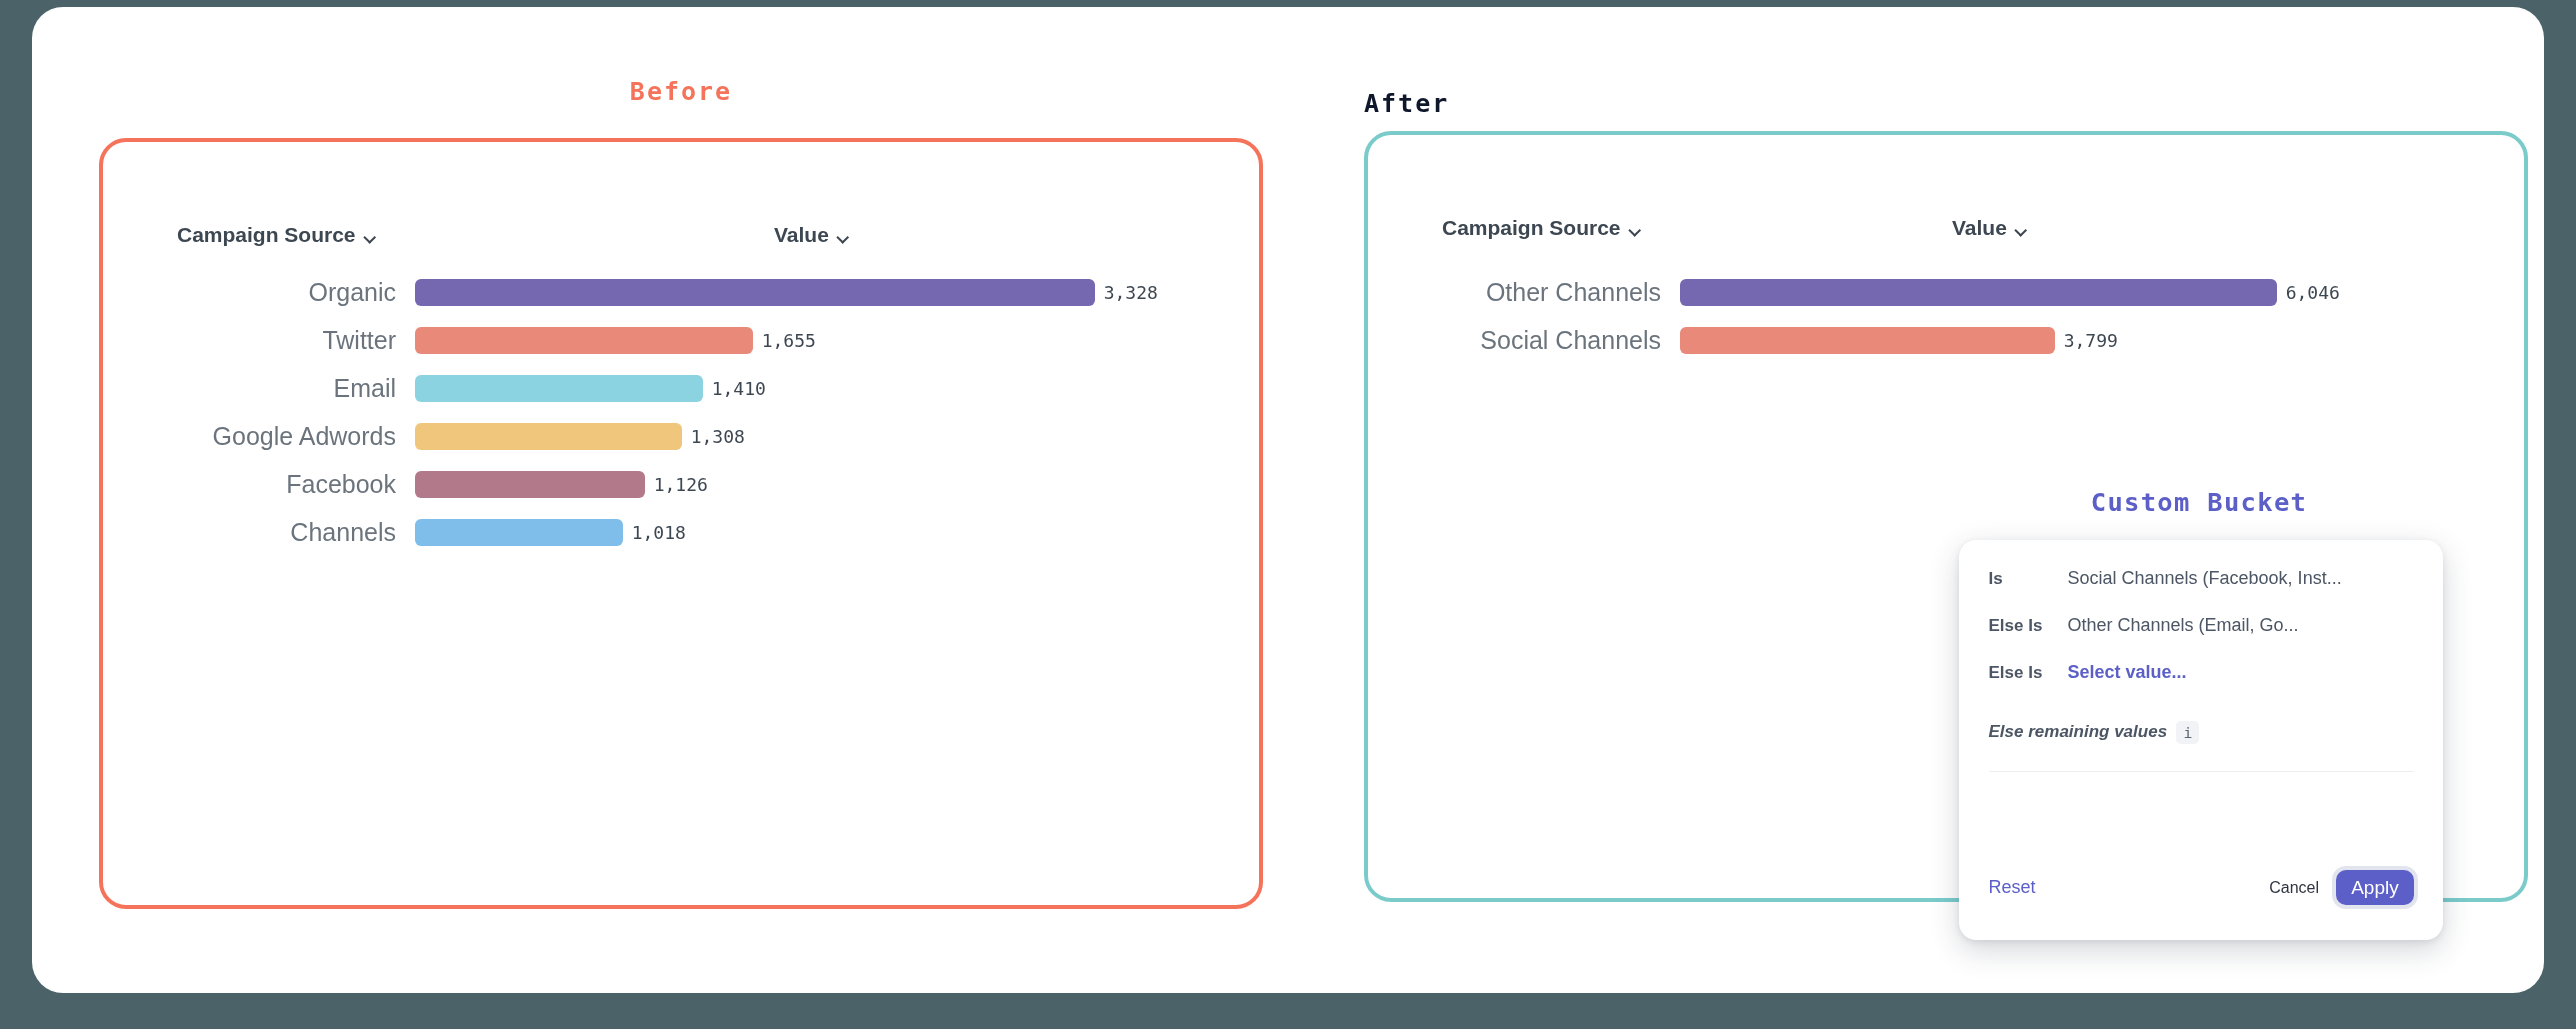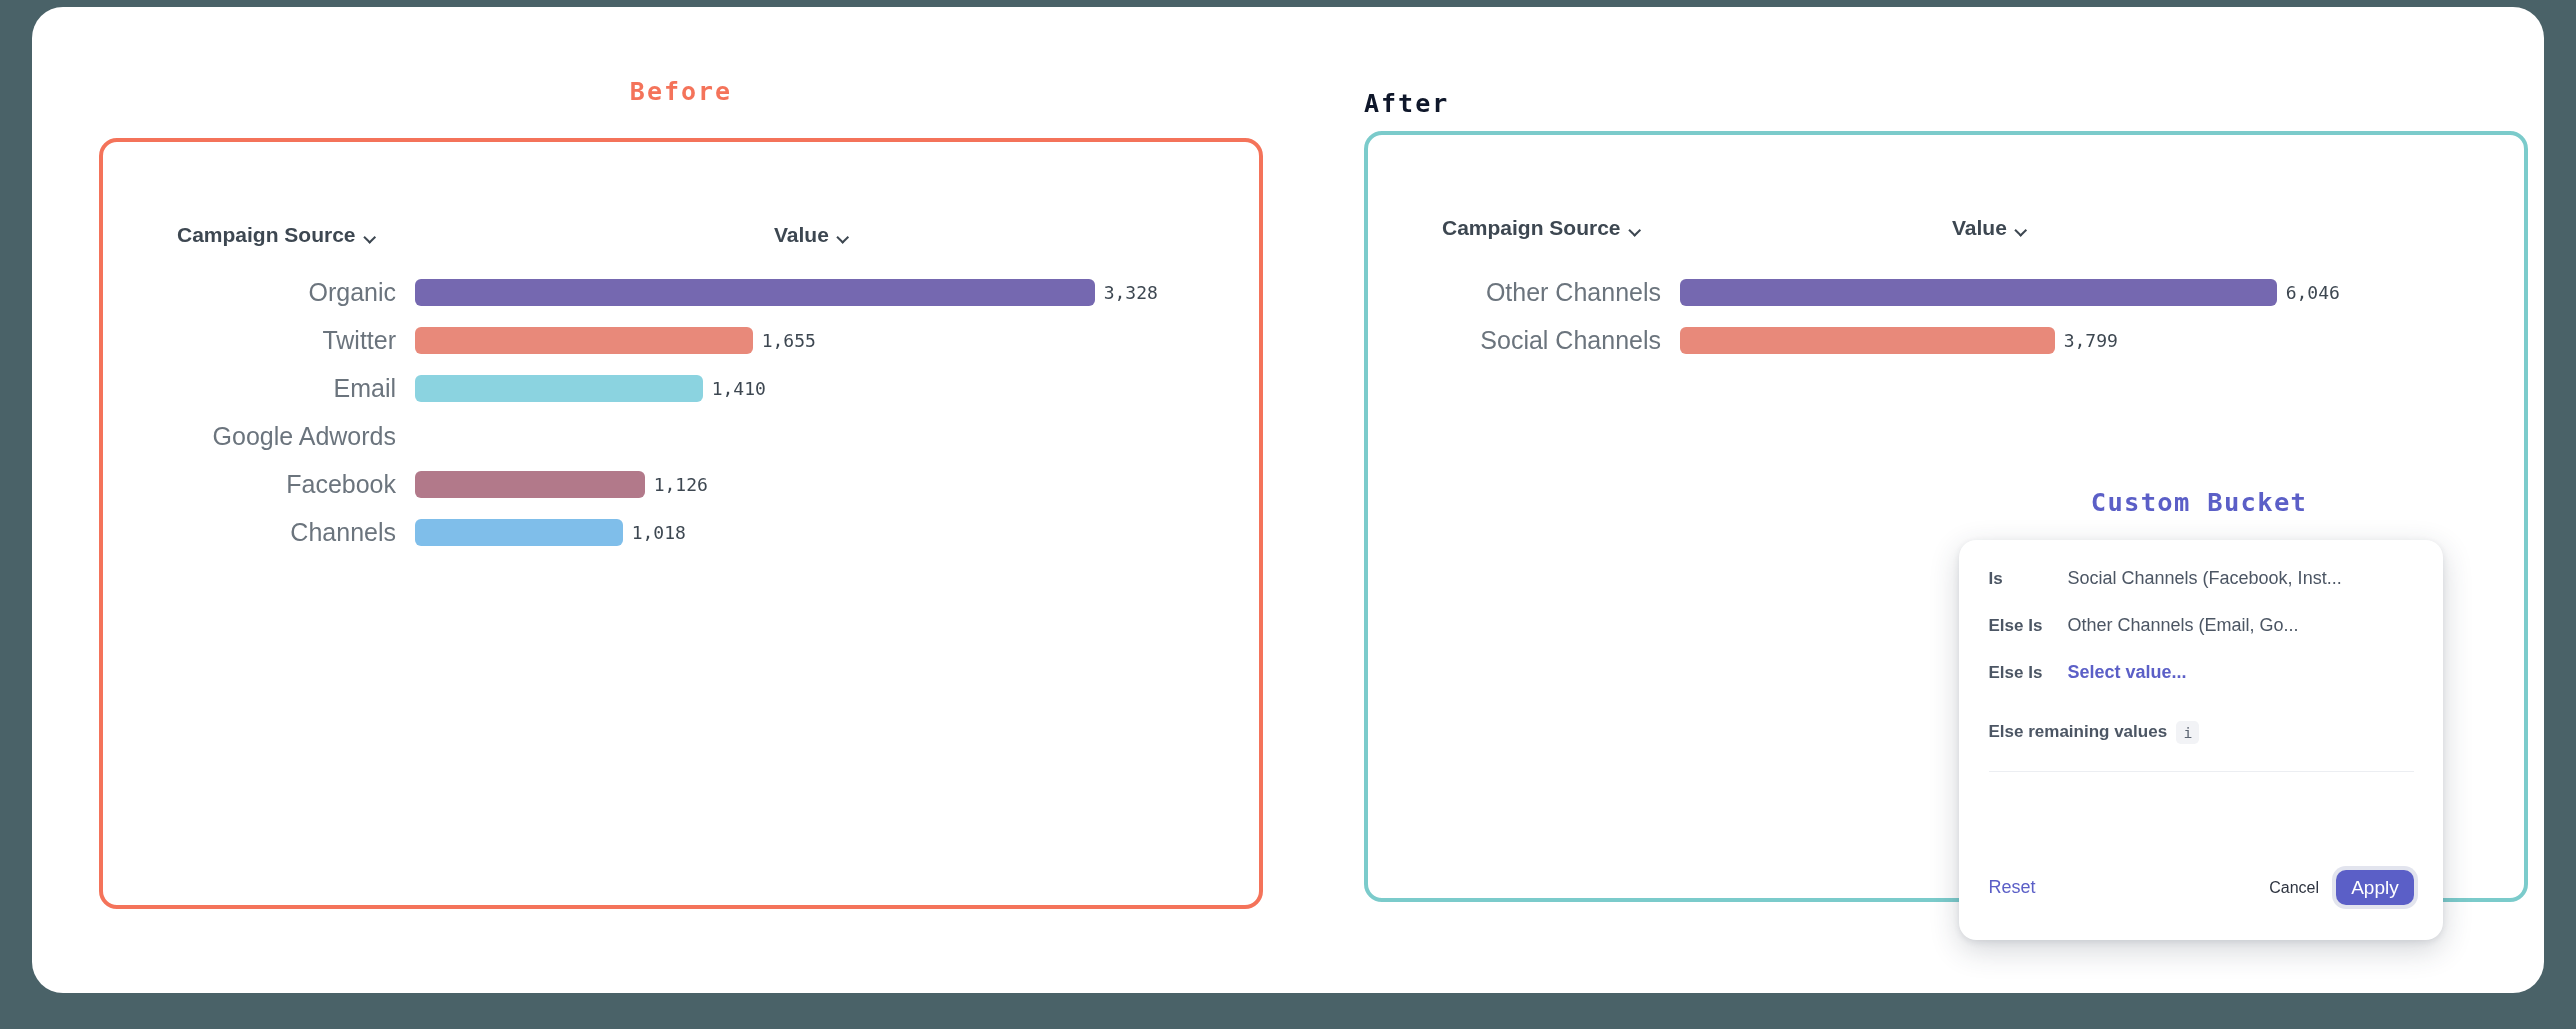--- a/index.html
+++ b/index.html
@@ -48,21 +48,21 @@
     top: 82px;
     width: 1164px;
     text-align: left;
     color: #0f172a;
   }
 
   
   .chart-card {
     position: absolute;
     background: #ffffff;
-    border-radius: 18px;
+    border-radius: 27px;
   }
   #card-before {
     left: 67px;
     top: 131px;
     width: 1164px;
     height: 771px;
     border: 4.7px solid #f4735a;
   }
   #card-after {
     left: 1332px;
@@ -215,20 +215,21 @@
     display: flex;
     align-items: center;
     height: 47px;
     gap: 9.4px;
     white-space: nowrap;
   }
   .remaining-label {
     font-size: 17px;
     font-weight: 700;
     color: #4c5664;
+    font-style: italic;
   }
   .info-badge {
     width: 23px; height: 23px;
     border-radius: 4.7px;
     background: #f2f3f6;
     display: flex;
     align-items: center;
     justify-content: center;
     font-family: "DejaVu Sans Mono", "Liberation Mono", monospace;
     font-size: 14.8px;
@@ -326,20 +327,24 @@
         </div>
         <div class="bar-row">
           <div class="bar-label">Email</div>
           <div class="bar-track">
             <div class="bar-fill" style="background: rgb(139, 211, 224); width: 288px;"></div>
             <div class="bar-value">1,410</div>
           </div>
         </div>
         <div class="bar-row">
           <div class="bar-label">Google Adwords</div>
+          <div class="bar-track">
+            <div class="bar-fill" style="background: rgb(239, 198, 124); width: 267px;"></div>
+            <div class="bar-value">1,308</div>
+          </div>
         </div>
         <div class="bar-row">
           <div class="bar-label">Facebook</div>
           <div class="bar-track">
             <div class="bar-fill" style="background: rgb(178, 121, 138); width: 230px;"></div>
             <div class="bar-value">1,126</div>
           </div>
         </div>
         <div class="bar-row">
           <div class="bar-label">Channels</div>

